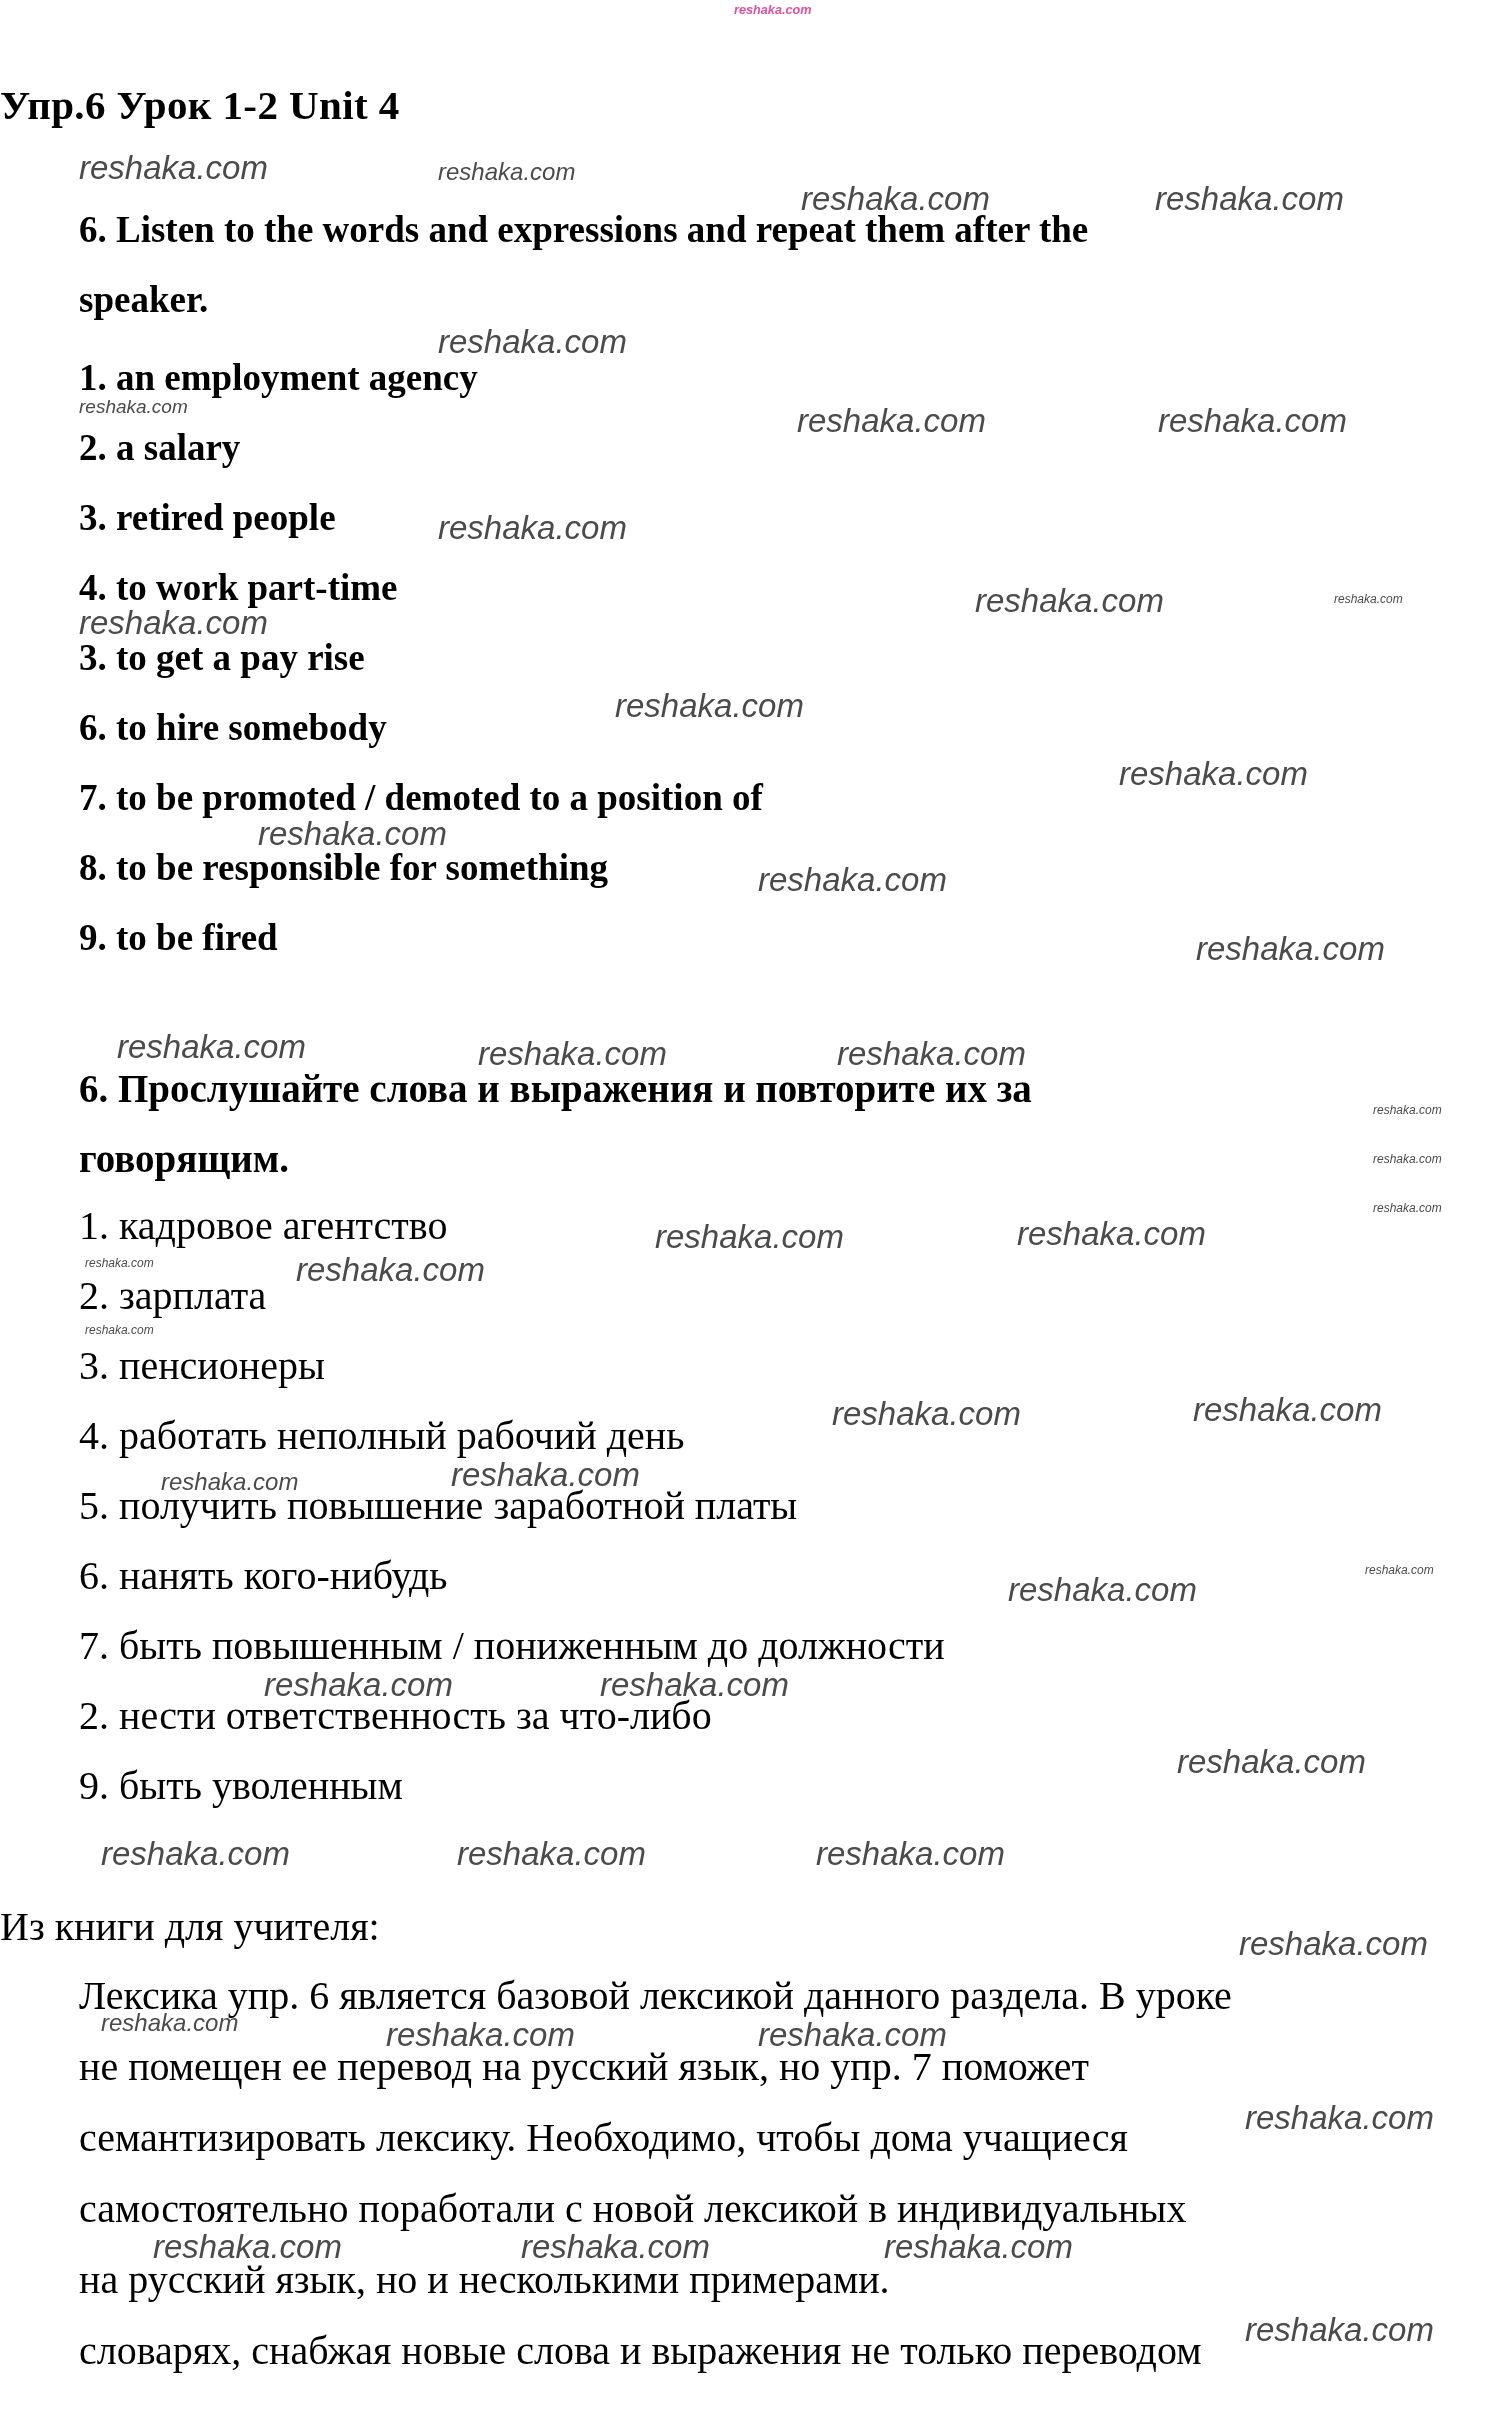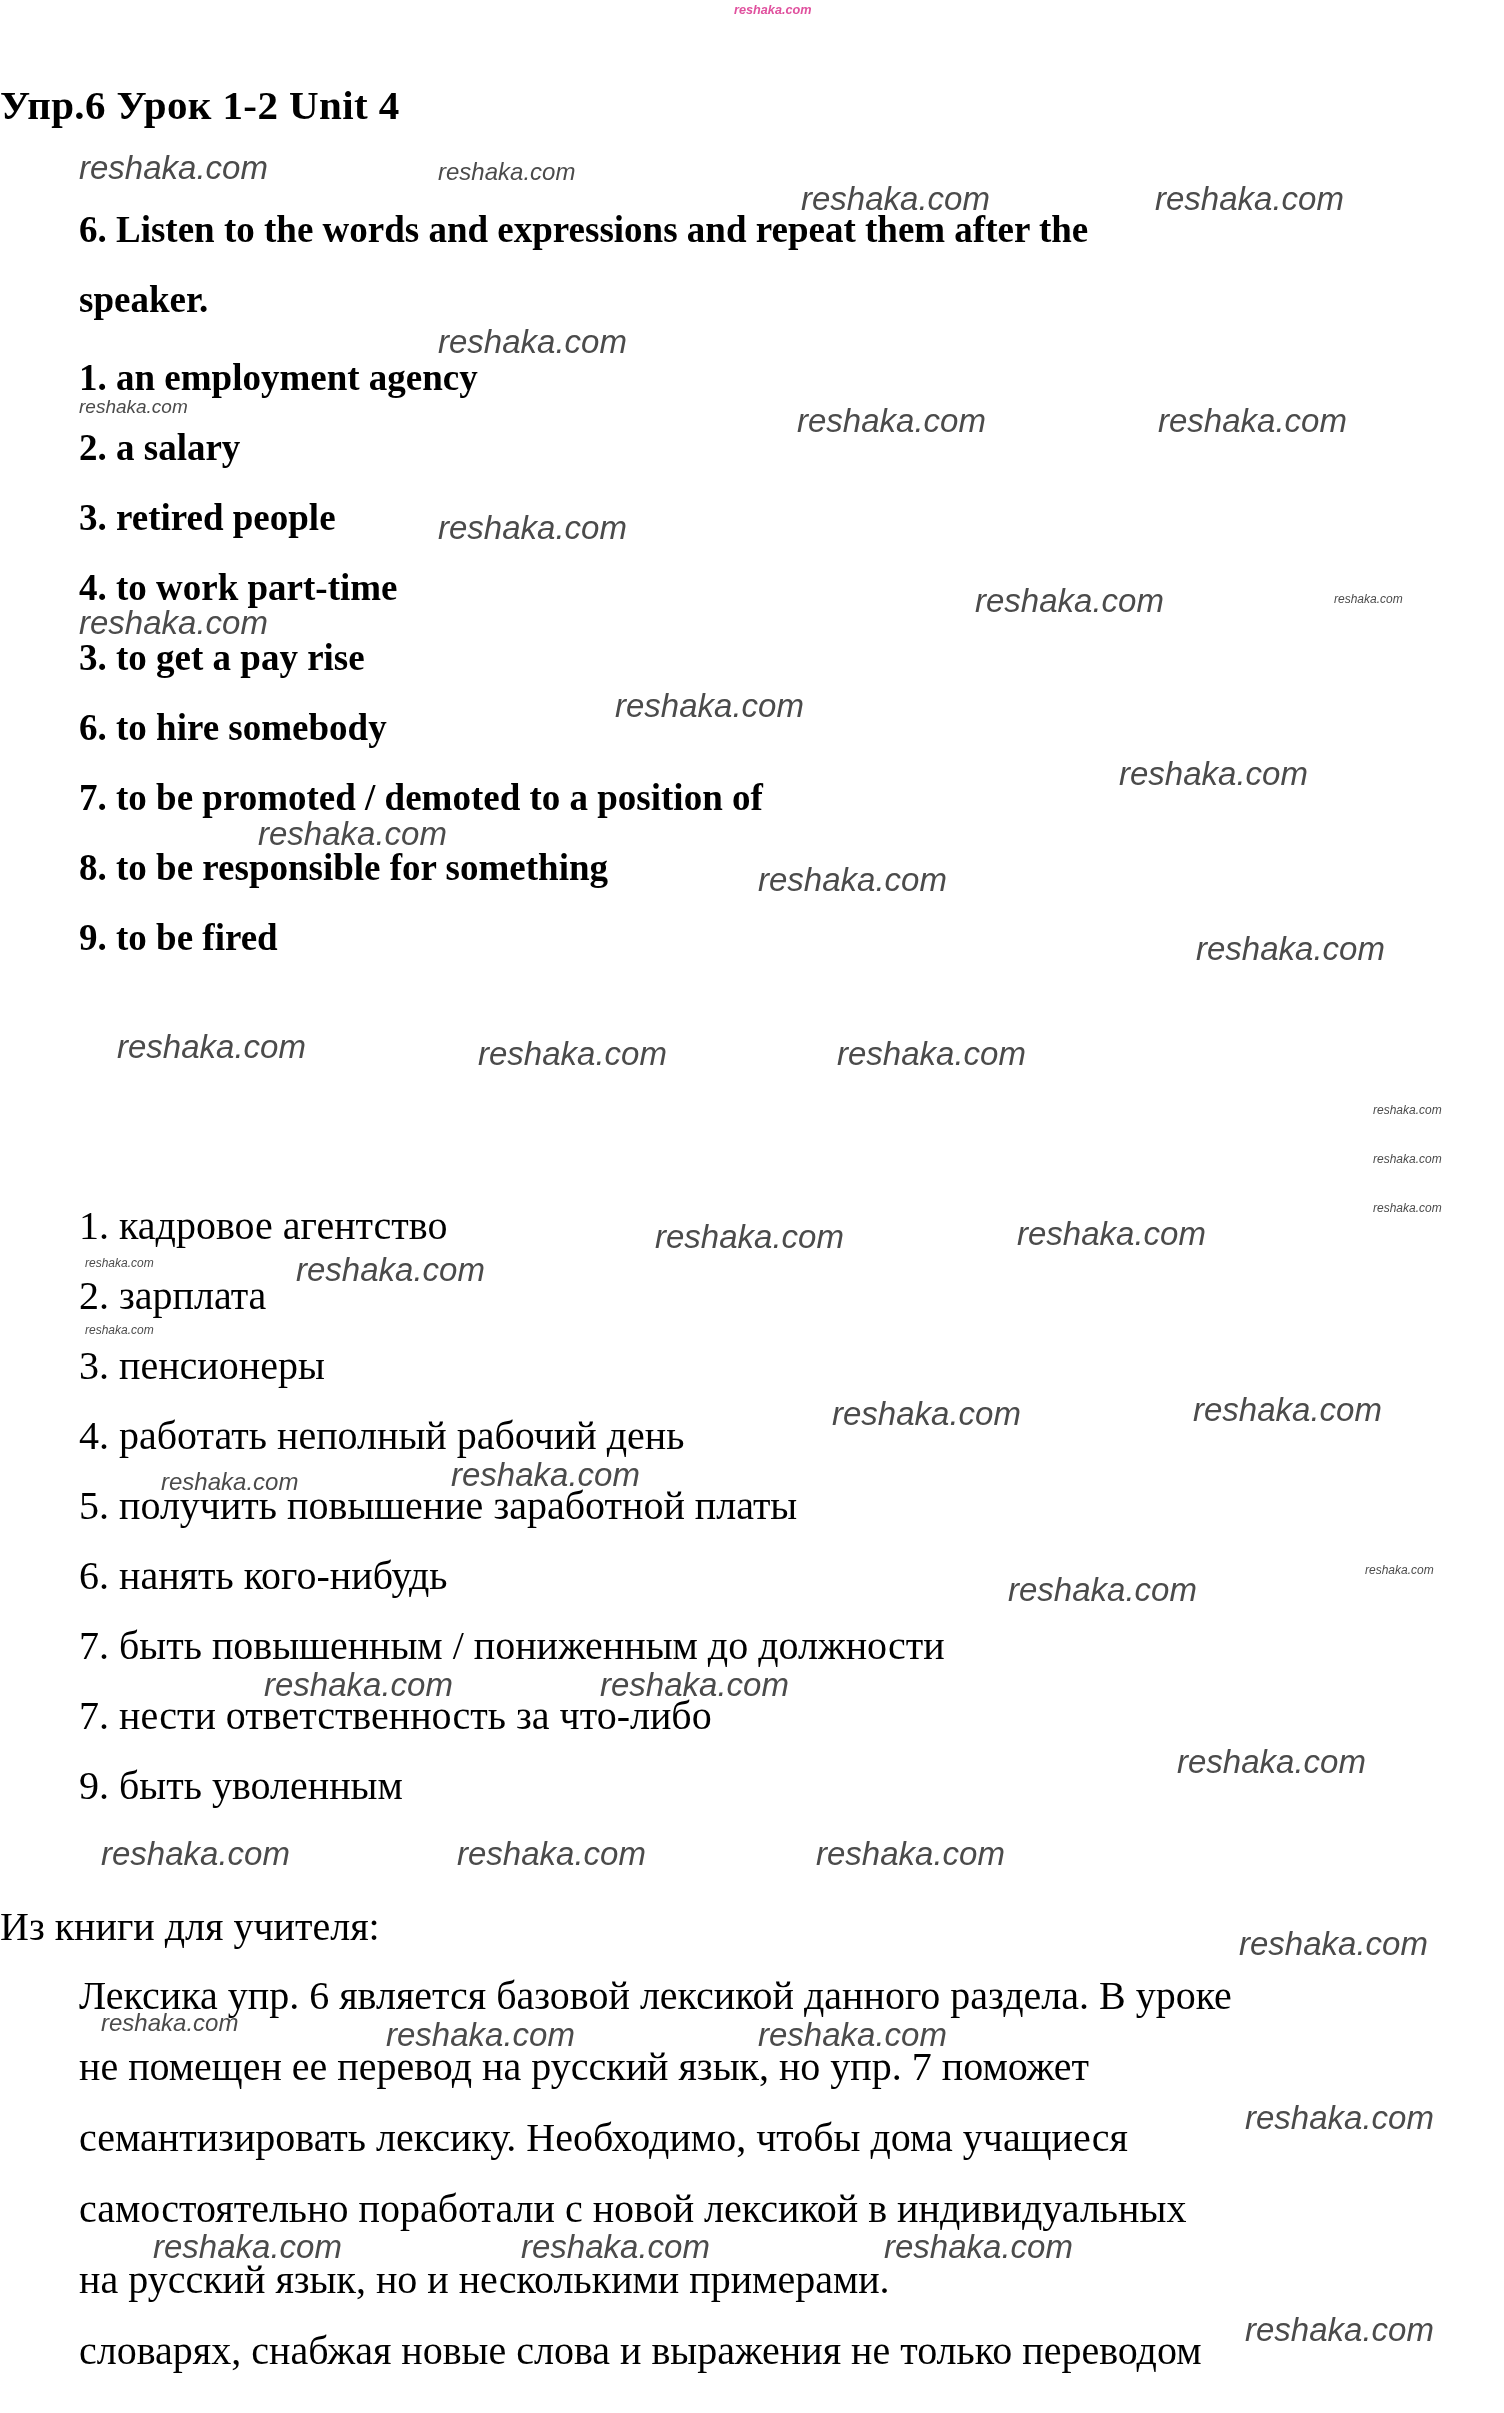--- a/index.html
+++ b/index.html
@@ -91,30 +91,34 @@
       <div class="item">2. a salary</div>
       <div class="item">3. retired people</div>
       <div class="item">4. to work part-time</div>
       <div class="item">3. to get a pay rise</div>
       <div class="item">6. to hire somebody</div>
       <div class="item">7. to be promoted / demoted to a position of</div>
       <div class="item">8. to be responsible for something</div>
       <div class="item">9. to be fired</div>
     </div>
 
+  <div class="abs ru-heading">
+      <div class="hline">6. Прослушайте слова и выражения и повторите их за</div>
+      <div class="hline">говорящим.</div>
+    </div>
 
   <div class="abs ru-items">
       <div class="item">1. кадровое агентство</div>
       <div class="item">2. зарплата</div>
       <div class="item">3. пенсионеры</div>
       <div class="item">4. работать неполный рабочий день</div>
       <div class="item">5. получить повышение заработной платы</div>
       <div class="item">6. нанять кого-нибудь</div>
       <div class="item">7. быть повышенным / пониженным до должности</div>
-      <div class="item">7. нести ответственность за что-либо</div>
+      <div class="item">2. нести ответственность за что-либо</div>
       <div class="item">9. быть уволенным</div>
     </div>
 
   <div class="abs centered teacher-heading">Из книги для учителя:</div>
 
   <div class="abs teacher-paragraph">
       <div class="pline">Лексика упр. 6 является базовой лексикой данного раздела. В уроке</div>
       <div class="pline">не помещен ее перевод на русский язык, но упр. 7 поможет</div>
       <div class="pline">семантизировать лексику. Необходимо, чтобы дома учащиеся</div>
       <div class="pline">самостоятельно поработали с новой лексикой в индивидуальных</div>

